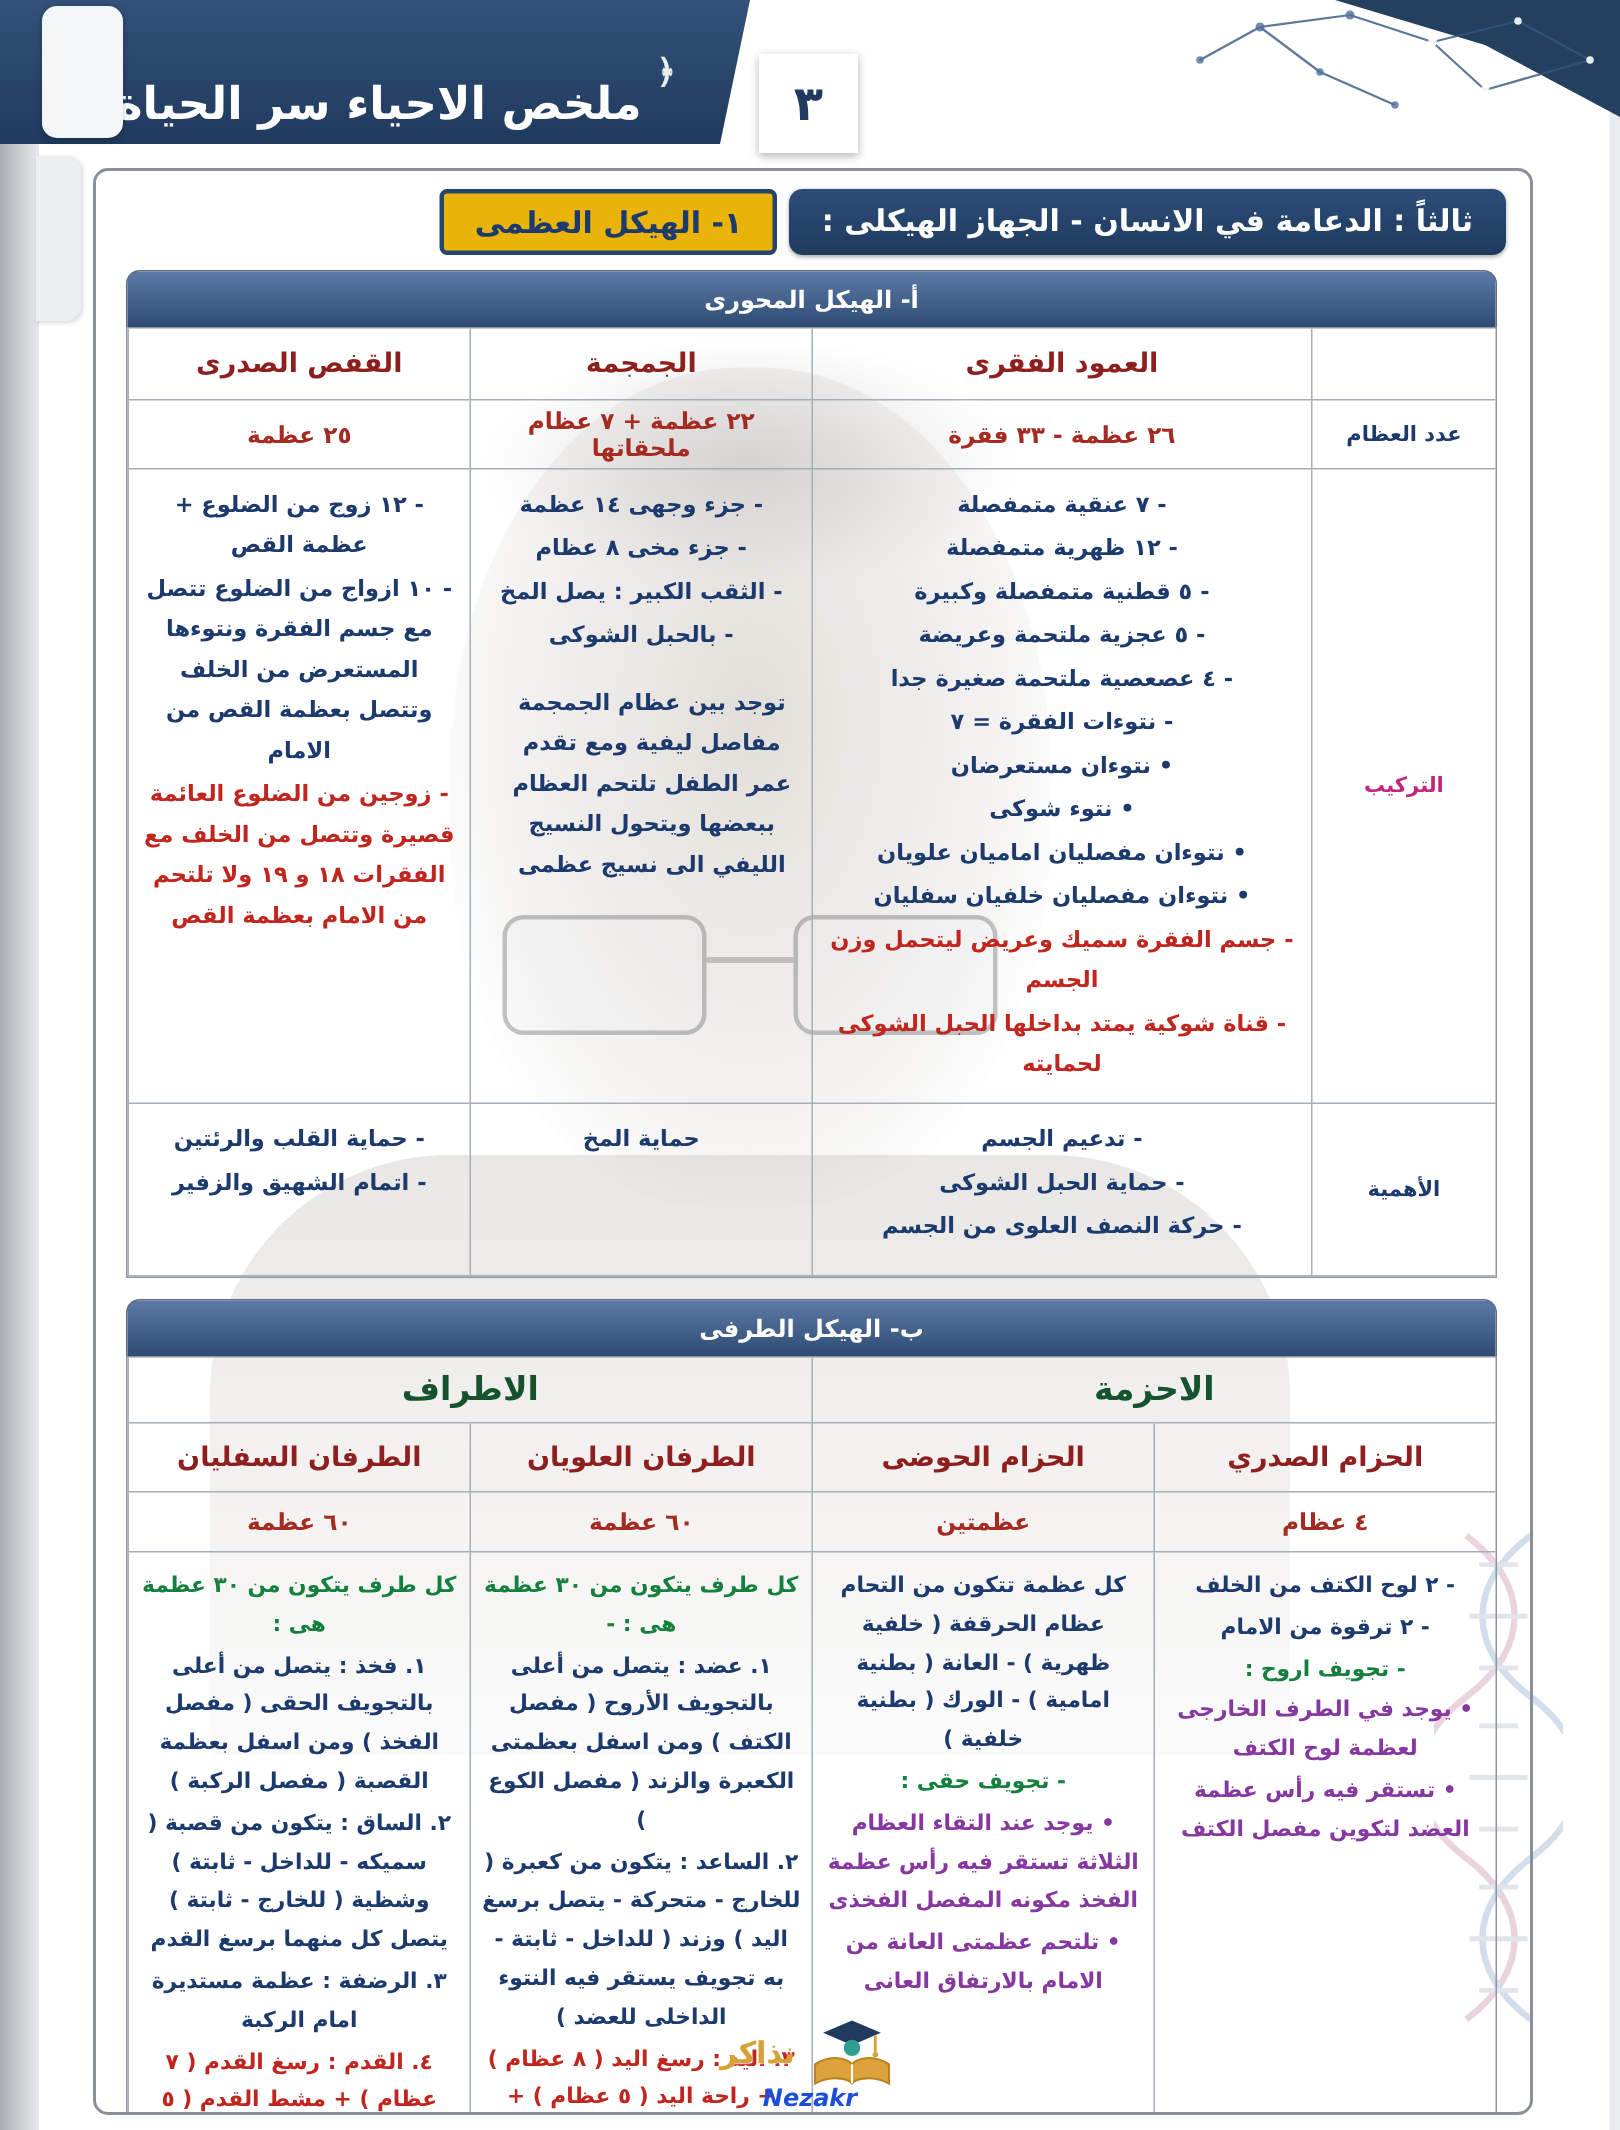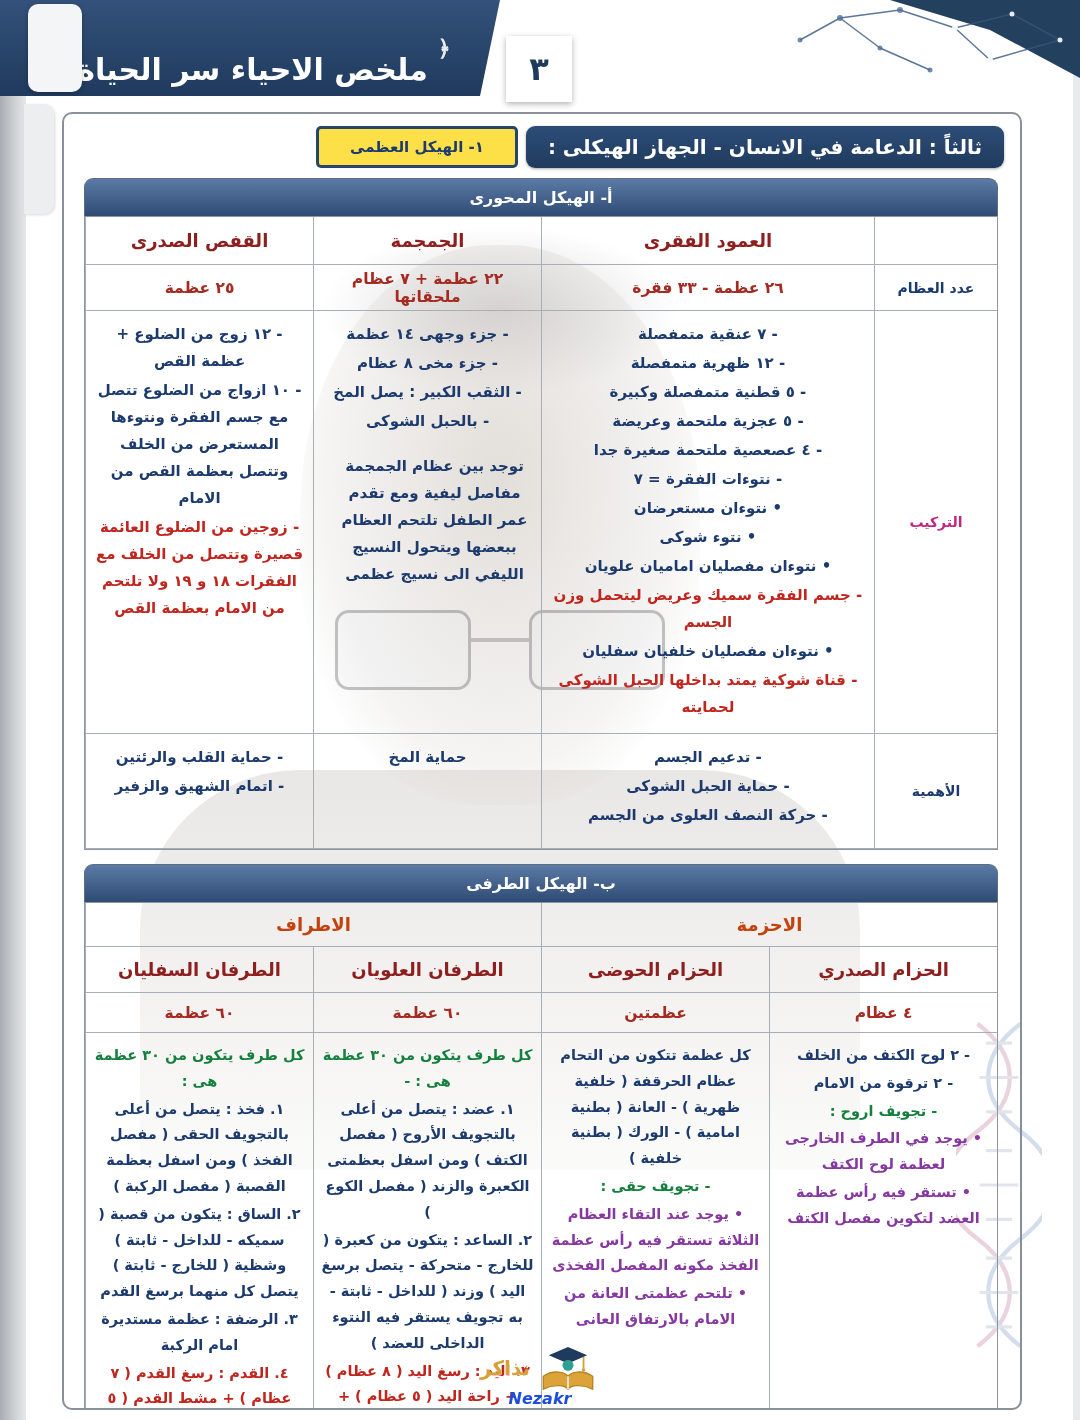--- a/index.html
+++ b/index.html
@@ -67,22 +67,22 @@
     padding: 10px 14px; z-index: 1; overflow: hidden;
     background: transparent;
   }
   .heading-row { display: flex; align-items: stretch; gap: 8px; margin: 2px 2px 10px 0; }
   .heading-main {
     background: linear-gradient(180deg, #2d4d78, #1f3a5d); color: #fff;
     font-size: 20px; font-weight: bold; padding: 9px 22px; border-radius: 9px;
     box-shadow: 0 1px 3px rgba(0,0,0,.35);
   }
   .heading-sub {
-    background: #fde047; border: 3px solid #24466e; color: #1c3a6d;
-    font-size: 15px; font-weight: bold; padding: 7px 31px; border-radius: 5px;
+    background: #eab308; border: 3px solid #24466e; color: #1c3a6d;
+    font-size: 20px; font-weight: bold; padding: 7px 20px; border-radius: 5px;
     display: flex; align-items: center;
   }
 
   
   .skel-table { margin: 0 8px 0 6px; }
   .table-a { margin-top: 4px; }
   .table-b { margin-top: 14px; }
   .table-banner {
     background: linear-gradient(180deg, #5b7aa5, #2e4b73);
     color: #ffffff; font-size: 16px; font-weight: bold; text-align: center;
@@ -91,21 +91,21 @@
   }
   .grid { display: grid; border: 1px solid #8d96a0; border-top: 1px solid #8d96a0; background: transparent; }
   .grid-a { grid-template-columns: 13.5% 36.5% 25% 25%; grid-template-rows: 48px 46px auto minmax(115px, auto); }
   .grid-b { grid-template-columns: 25% 25% 25% 25%; grid-template-rows: 44px 46px 40px minmax(360px, auto); }
   .cell {
     border-left: 1px solid #a6aeb8; border-bottom: 1px solid #a6aeb8;
     text-align: center; background: transparent;
   }
   .cell.head { display: flex; align-items: center; justify-content: center; }
   .col-head { color: #8e1f1f; font-size: 18px; font-weight: bold; }
-  .group-head { color: #c2410c; font-size: 18px; font-weight: bold; grid-column: span 2; }
+  .group-head { color: #14532d; font-size: 22px; font-weight: bold; grid-column: span 2; }
   .row-label {
     color: #1c3a6d; font-size: 14px; font-weight: bold;
     display: flex; align-items: center; justify-content: center; padding: 6px;
   }
   .row-label.magenta { color: #c2267c; }
   .count {
     color: #a52a21; font-size: 15.5px; font-weight: bold;
     display: flex; align-items: center; justify-content: center; padding: 4px;
   }
   .cell-body {
@@ -257,22 +257,22 @@
         <div class="cell cell-body">
             <div class="line">- ٧ عنقية متمفصلة</div>
             <div class="line">- ١٢ ظهرية متمفصلة</div>
             <div class="line">- ٥ قطنية متمفصلة وكبيرة</div>
             <div class="line">- ٥ عجزية ملتحمة وعريضة</div>
             <div class="line">- ٤ عصعصية ملتحمة صغيرة جدا</div>
             <div class="line">- نتوءات الفقرة = ٧</div>
             <div class="line">• نتوءان مستعرضان</div>
             <div class="line">• نتوء شوكى</div>
             <div class="line">• نتوءان مفصليان اماميان علويان</div>
+            <div class="line">• نتوءان مفصليان خلفيان سفليان</div>
             <div class="line c-red">- جسم الفقرة سميك وعريض ليتحمل وزن الجسم</div>
-            <div class="line">• نتوءان مفصليان خلفيان سفليان</div>
             <div class="line c-red">- قناة شوكية يمتد بداخلها الحبل الشوكى لحمايته</div>
           </div>
         <div class="cell cell-body">
             <div class="line">- جزء وجهى ١٤ عظمة</div>
             <div class="line">- جزء مخى ٨ عظام</div>
             <div class="line">- الثقب الكبير : يصل المخ</div>
             <div class="line">- بالحبل الشوكى</div>
             <div class="line gap">توجد بين عظام الجمجمة مفاصل ليفية ومع تقدم عمر الطفل تلتحم العظام ببعضها ويتحول النسيج الليفي الى نسيج عظمى</div>
           </div>
         <div class="cell cell-body">

